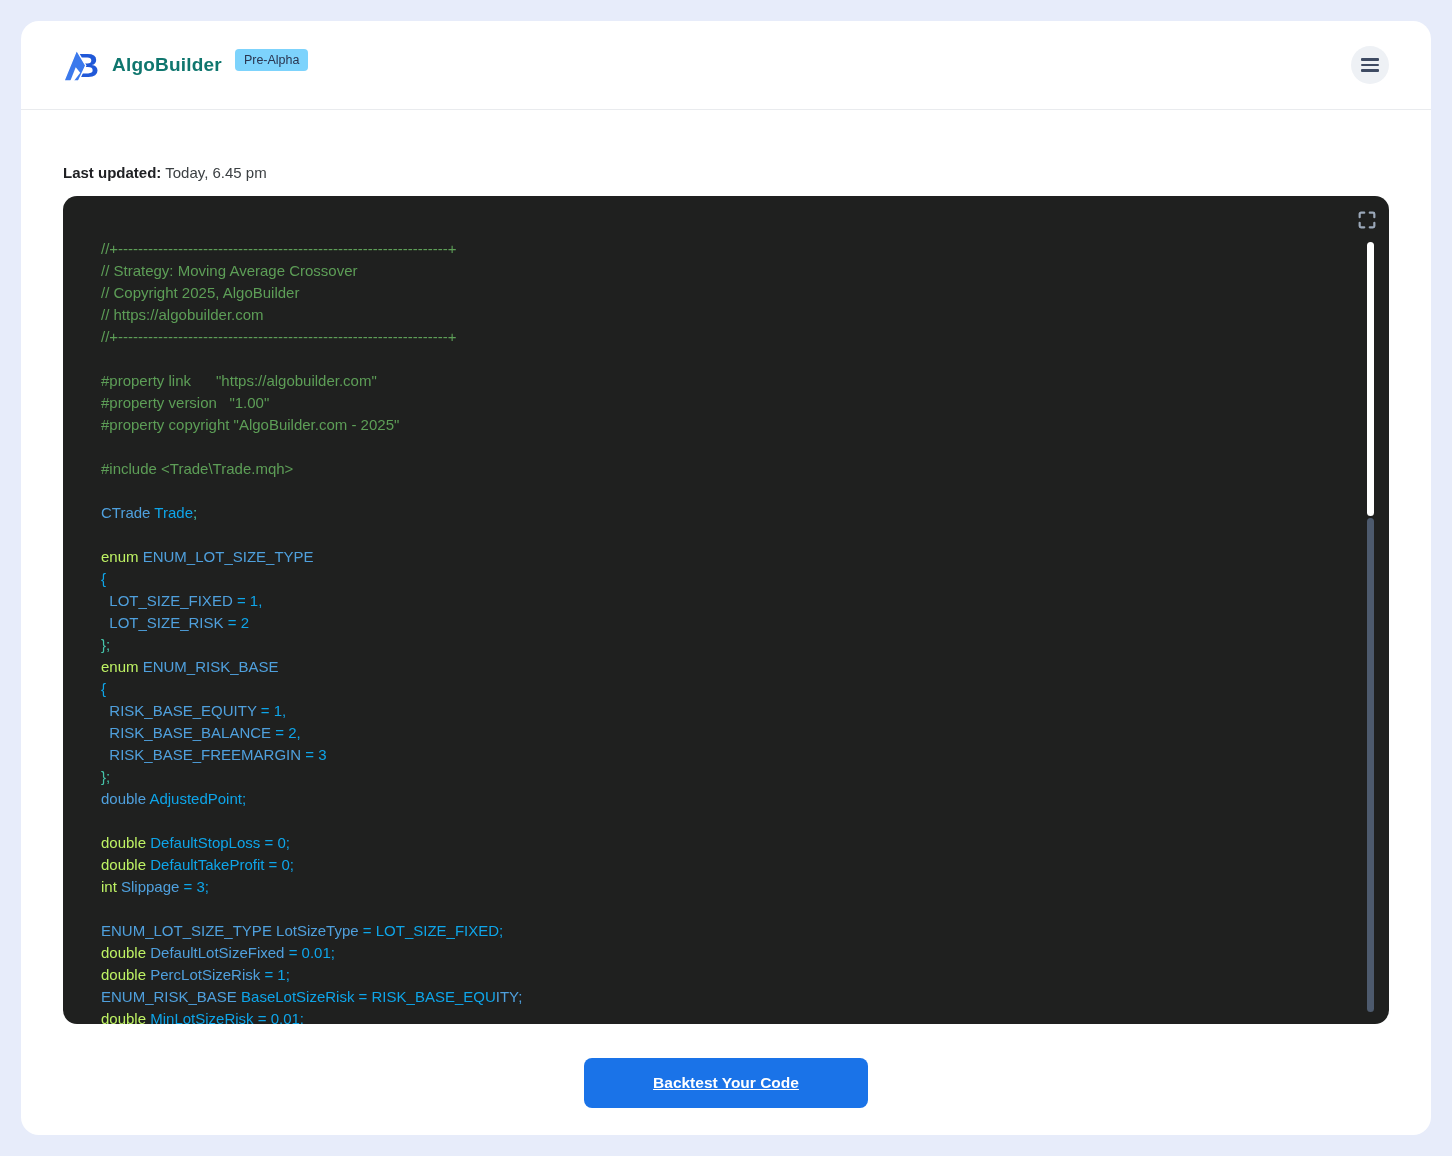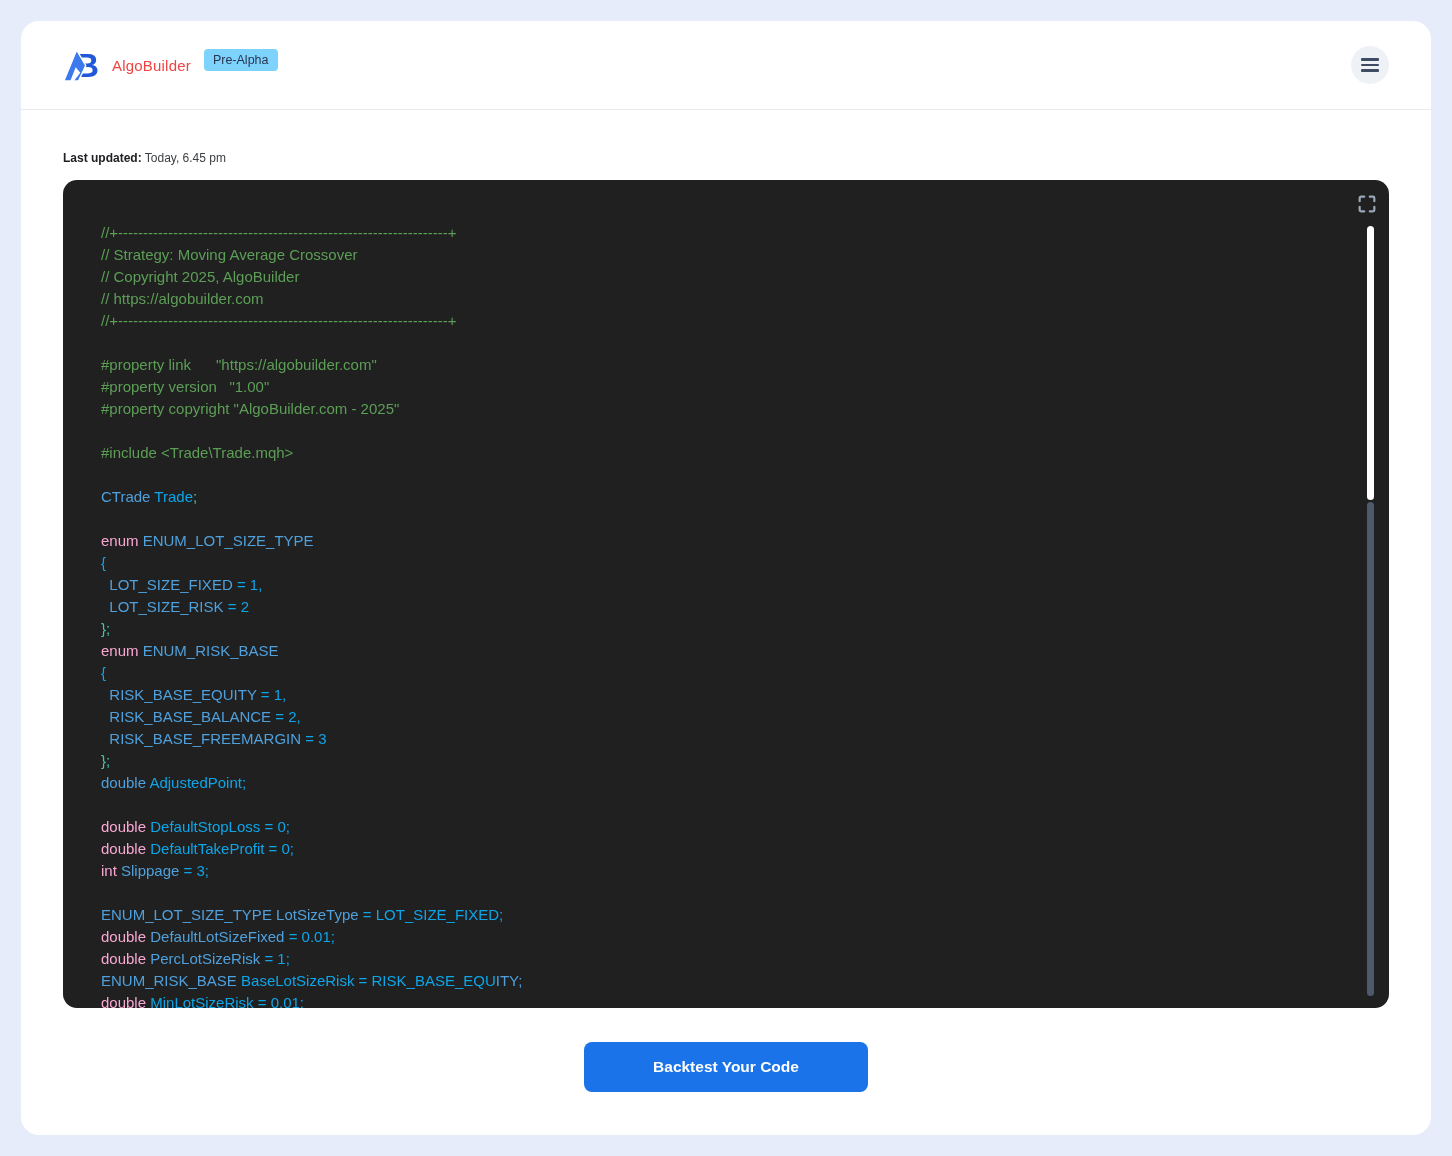--- a/index.html
+++ b/index.html
@@ -17,78 +17,78 @@
   }
   
   .app-header {
     height:89px; padding:0 42px;
     display:flex; align-items:center; justify-content:space-between;
     border-bottom:1px solid #e9ebee;
   }
   .brand { display:flex; align-items:center; gap:9px; }
   .brand-logo { width:40px; height:37px; display:block; }
   .brand-name {
-    font-size:15px; font-weight:normal; color:#ef4444; letter-spacing:0.2px;
+    font-size:19px; font-weight:bold; color:#0f766e; letter-spacing:0.2px;
   }
   .badge {
     margin-left:4px; align-self:flex-start; margin-top:2px;
     background:#7dd3fc; color:#2a3550;
     font-size:12.5px; font-weight:500;
     padding:4px 9px; border-radius:4px;
   }
   .menu-btn {
     width:38px; height:38px; border-radius:50%;
     background:#eef1f5; border:none; cursor:pointer;
     display:flex; align-items:center; justify-content:center;
   }
   .menu-icon { display:flex; flex-direction:column; gap:3px; }
   .menu-icon i { display:block; width:18px; height:2.5px; background:#3f4b63; border-radius:1px; }
   
   .main { padding:0 42px; }
-  .last-updated { margin-top:41px; font-size:12px; color:#3c4043; }
+  .last-updated { margin-top:54px; font-size:15px; color:#3c4043; }
   .last-updated b { color:#202124; font-weight:bold; }
   
   .code-panel {
     position:relative; margin-top:15px;
     height:828px; border-radius:14px;
     background:#1f201f; overflow:hidden;
   }
   .fullscreen-btn {
     position:absolute; top:11px; right:9px; z-index:3;
     background:transparent; border:none; cursor:pointer; padding:2px;
   }
   .code-content {
     position:absolute; left:38px; top:42px; right:60px;
     font-family:"Liberation Sans", sans-serif;
     font-size:15px; line-height:22px;
     white-space:pre; z-index:1;
   }
   .code-line { height:22px; }
   .cm { color:#5d9e57; }   
   .kw { color:#4fa0dd; }   
-  .en { color:#f9a8d4; }   
+  .en { color:#bef264; }   
   .ty { color:#45c5ab; }   
   .tx { color:#0ea5e9; }   
   .scrollbar { position:absolute; top:0; right:15px; width:7px; height:100%; z-index:2; }
   .scrollbar .thumb-white {
     position:absolute; top:46px; width:7px; height:274px;
     background:#ffffff; border-radius:4px; cursor:pointer;
   }
   .scrollbar .thumb-slate {
     position:absolute; top:322px; width:7px; height:494px;
     background:#4d5a6d; border-radius:4px; cursor:pointer;
   }
   
   .backtest-btn {
     display:block; margin:34px auto 0;
     width:284px; height:50px;
     background:#1a73e8; color:#ffffff;
     font-family:"Liberation Sans", sans-serif;
     font-size:15.5px; font-weight:bold;
-    border:none; border-radius:8px; cursor:pointer;
+    border:none; border-radius:8px; cursor:pointer;text-decoration:underline;
   }
 </style>
 </head>
 <body>
 
 <div class="card">
 
   <header class="app-header">
     <div class="brand">
       <svg class="brand-logo" viewBox="0 0 44 40" aria-hidden="true">

